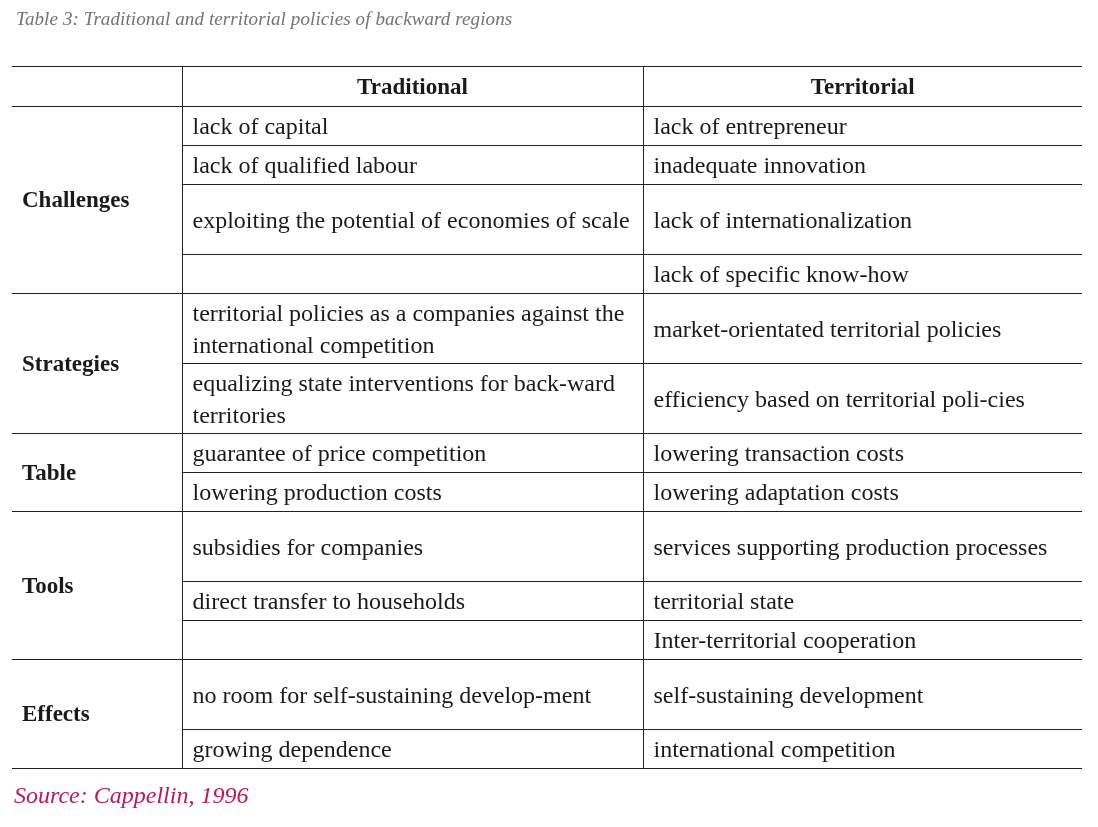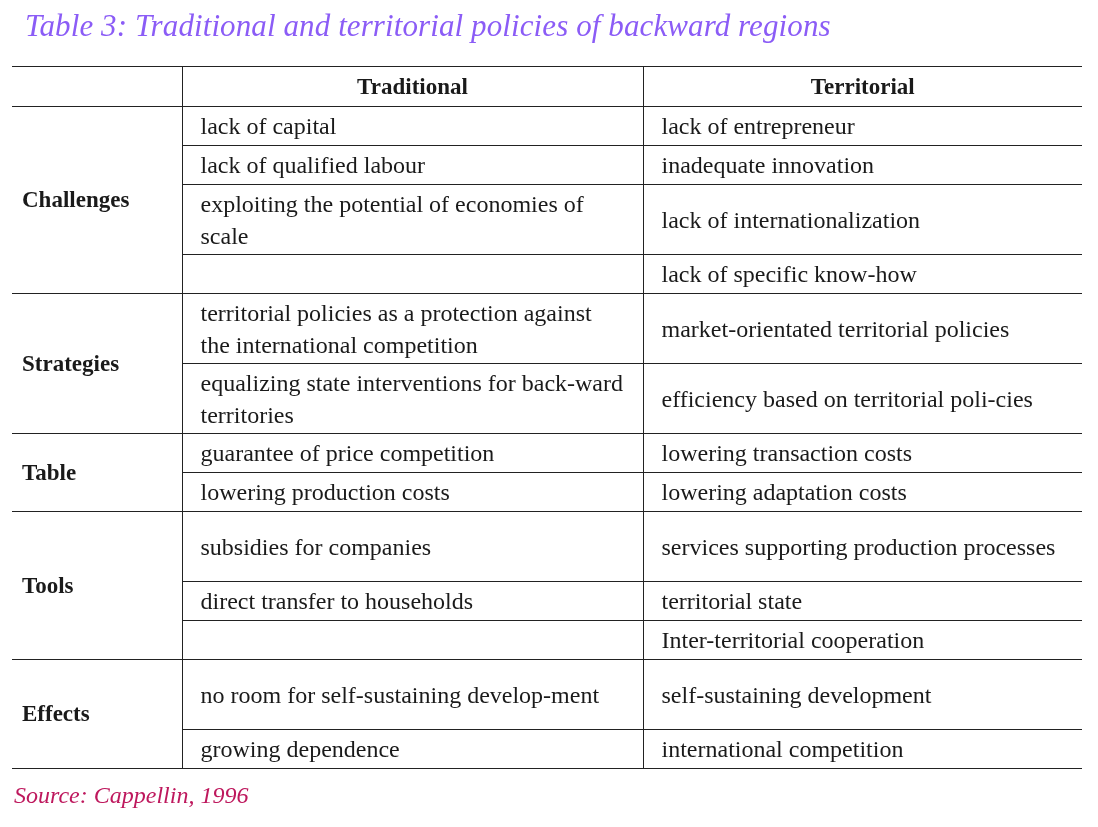--- a/index.html
+++ b/index.html
@@ -12,25 +12,24 @@
       height: 827px;
       position: relative;
       overflow: hidden;
       color: #1a1a1a;
       font-family: "Liberation Serif", "DejaVu Serif", serif;
     }
     .caption {
       position: absolute;
       left: 16px;
       top: 8px;
-      font-size: 31px;
+      font-size: 19px;
       font-style: italic;
-      color: #8b5cf6;
+      color: #737373;
       letter-spacing: 0.1px;
-      margin-left: 9px;
     }
     .source {
       position: absolute;
       left: 14px;
       top: 782px;
       font-size: 24px;
       font-style: italic;
       color: #be185d;
     }
     table.policy {
@@ -42,21 +41,21 @@
       table-layout: fixed;
       font-size: 24px;
       line-height: 32px;
     }
     table.policy col.c0 { width: 170px; }
     table.policy col.c1 { width: 461px; }
     table.policy col.c2 { width: 439px; }
     table.policy th, table.policy td {
       border-top: 1px solid #222;
       border-bottom: 1px solid #222;
-      padding: 0 18px;
+      padding: 0 10px;
       vertical-align: middle;
       text-align: left;
       font-weight: normal;
     }
     table.policy th.h-trad, table.policy th.h-terr,
     table.policy td.trad, table.policy td.terr {
       border-left: 1px solid #222;
     }
     table.policy thead th {
       font-weight: bold;
@@ -115,21 +114,21 @@
     </tr>
     <tr>
       <td class="trad"></td>
       <td class="terr">lack of specific know-how</td>
     </tr>
   </tbody>
 
   <tbody class="grp">
     <tr class="tall">
       <td class="group" rowspan="2">Strategies</td>
-      <td class="trad">territorial policies as a protection against the international competition</td>
+      <td class="trad">territorial policies as a companies against the international competition</td>
       <td class="terr">market-orientated territorial policies</td>
     </tr>
     <tr class="tall">
       <td class="trad">equalizing state interventions for back-ward territories</td>
       <td class="terr">efficiency based on territorial poli-cies</td>
     </tr>
   </tbody>
 
   <tbody class="grp">
     <tr>

